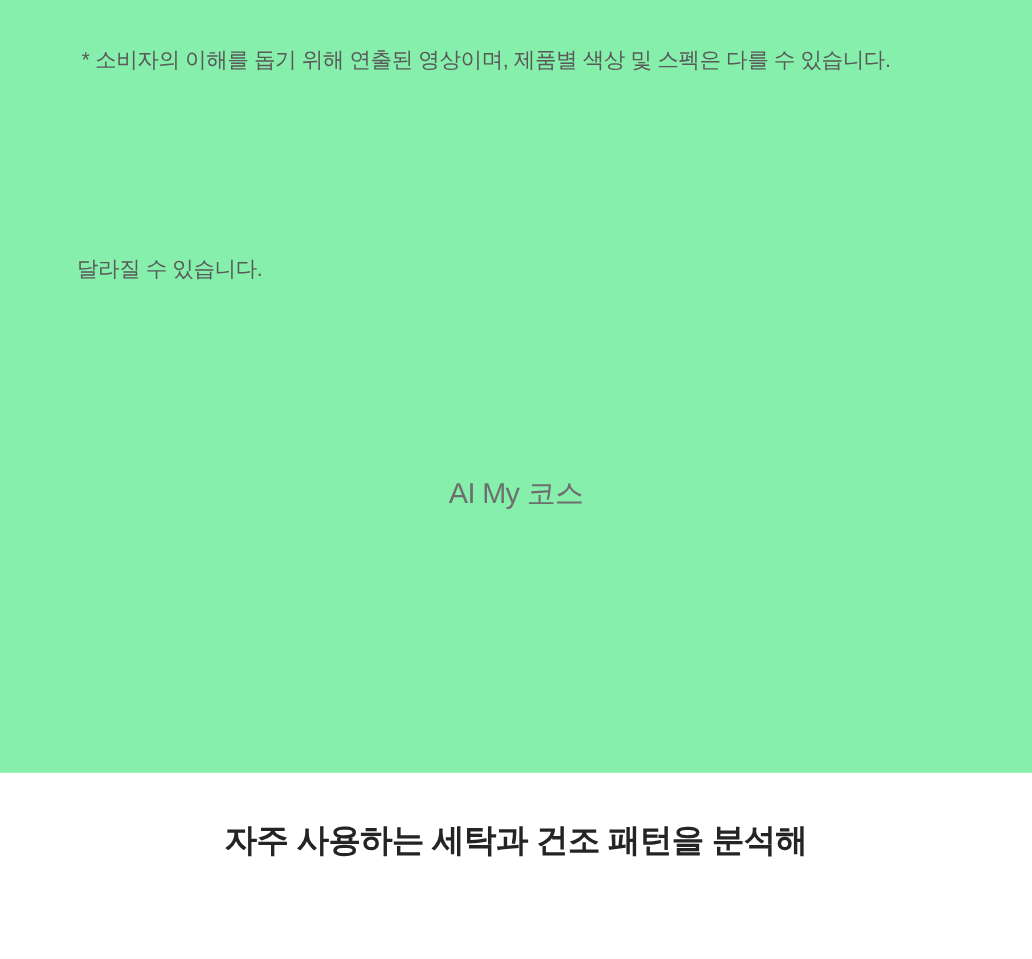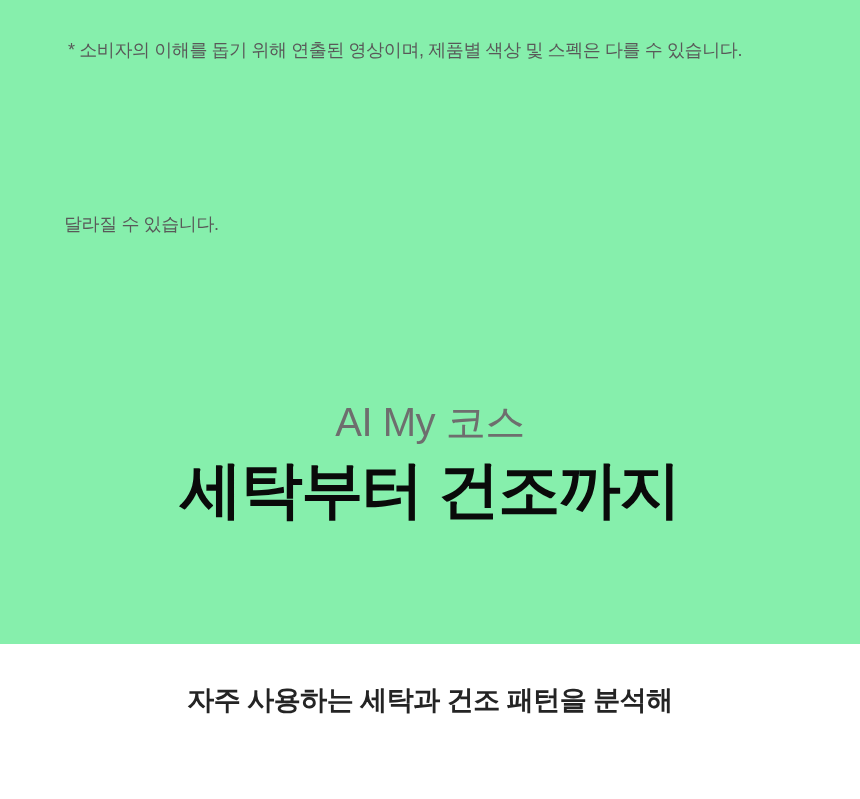--- a/index.html
+++ b/index.html
@@ -35,21 +35,21 @@
 
   
   .centered {
     position: absolute;
     left: 0;
     width: 860px;
     text-align: center;
   }
   .eyebrow {
     top: 395px;
-    font-size: 40px;
+    font-size: 24px;
     letter-spacing: -0.5px;
     color: #6e6e6e;
     font-weight: 400;
   }
   .headline {
     top: 446px;
     font-size: 62px;
     line-height: 88px;
     font-weight: 800;
     letter-spacing: -1.5px;
@@ -71,20 +71,19 @@
 
   <div class="note note-disclaimer">* 소비자의 이해를 돕기 위해 연출된 영상이며, 제품별 색상 및 스펙은 다를 수 있습니다.</div>
 
 
 
   <div class="note note-report-line2">달라질 수 있습니다.</div>
 
   <div class="centered eyebrow">AI My 코스</div>
 
   <div class="centered headline">
-    <div>세탁부터 건조까지</div>
   </div>
 
   <div class="centered subheadline">
     <div>자주 사용하는 세탁과 건조 패턴을 분석해</div>
   </div>
 
 </div>
 
 </body></html>

